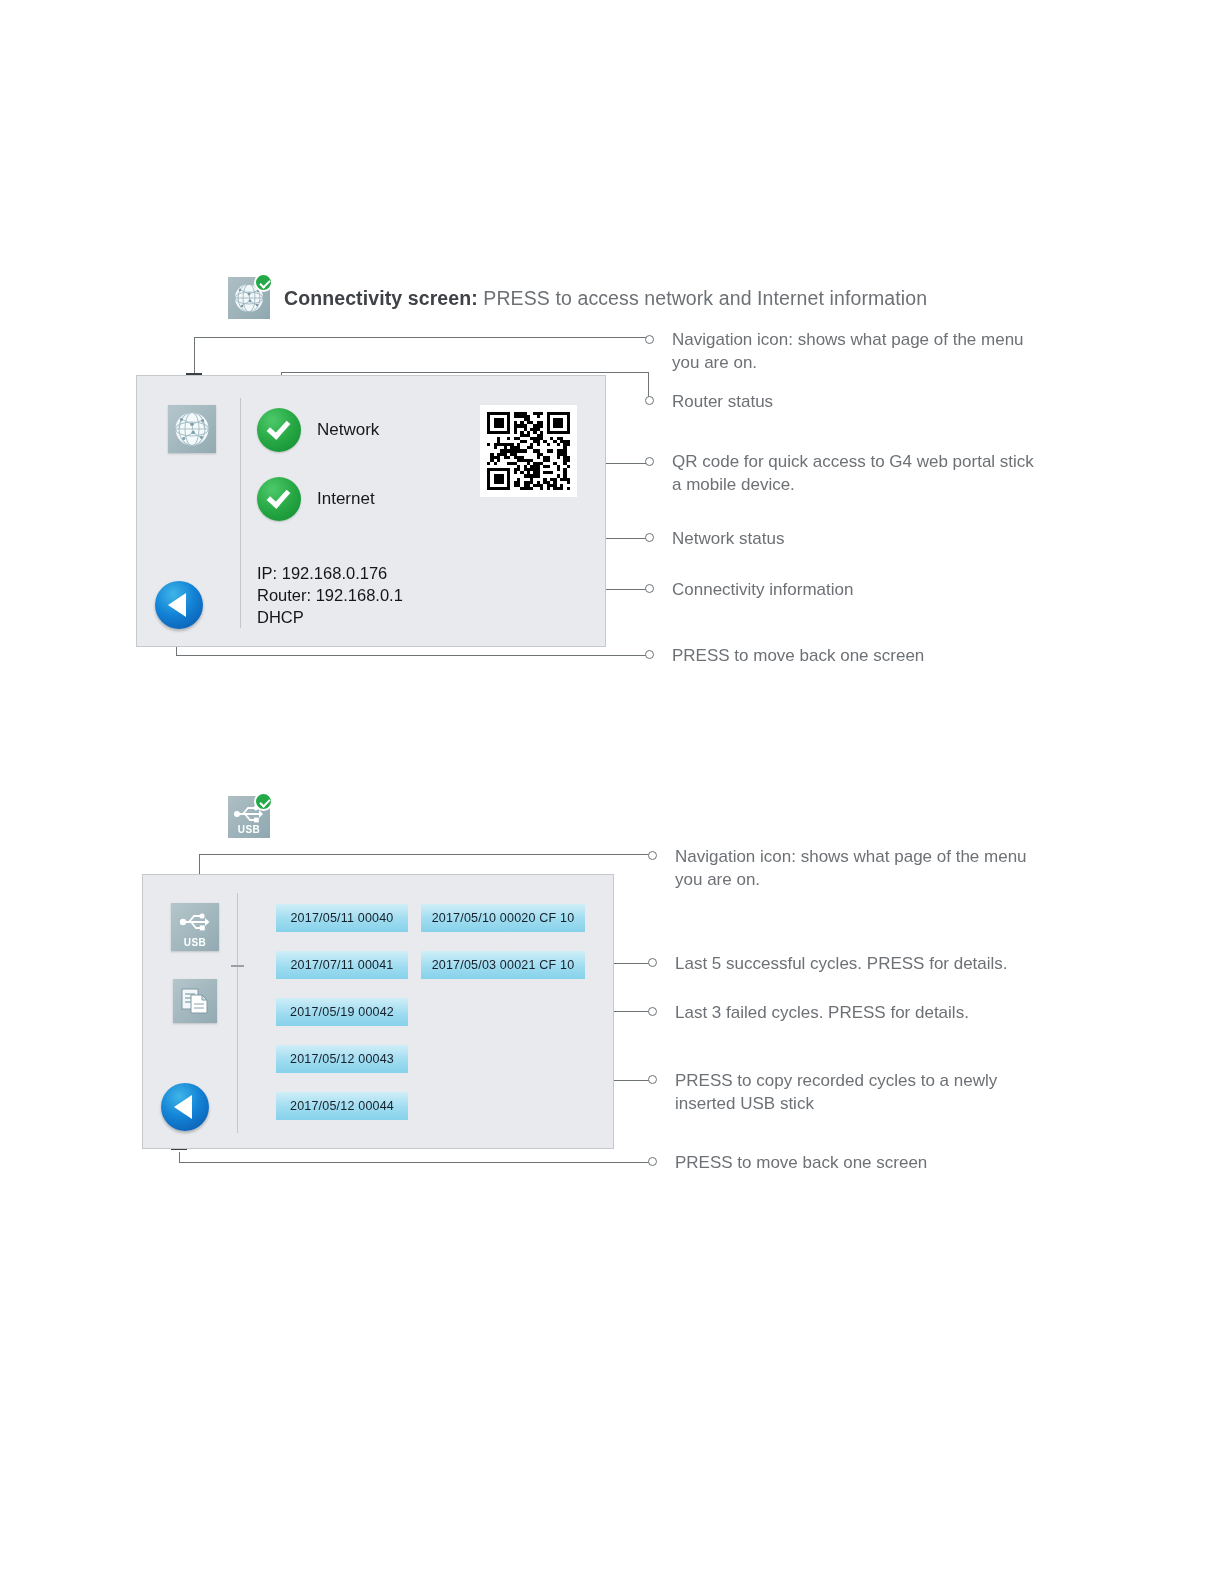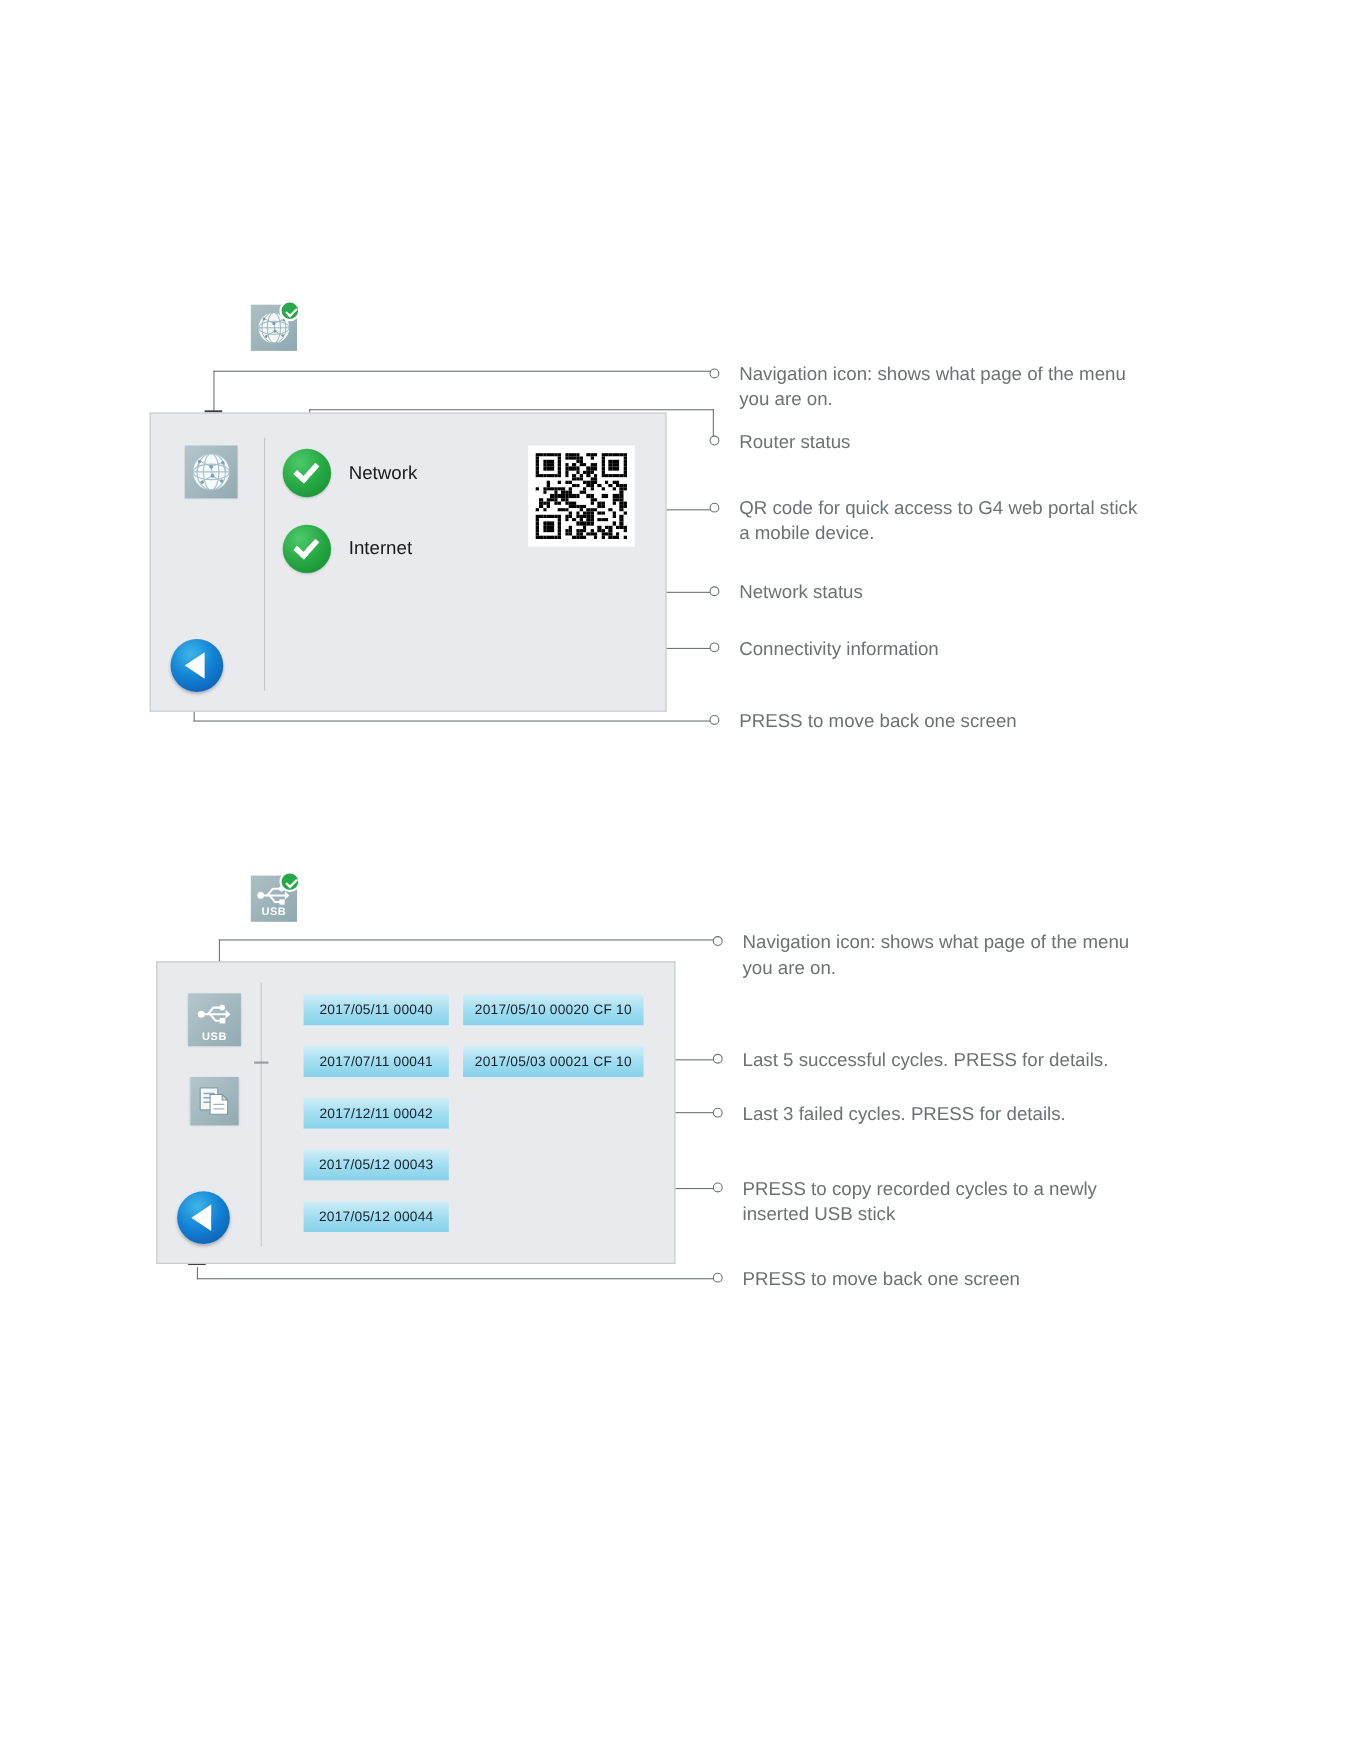--- a/index.html
+++ b/index.html
@@ -136,20 +136,21 @@
         <circle cx="17" cy="13" r="1.4"></circle>
           <circle cx="18" cy="20" r="1.4"></circle>
         <circle cx="8" cy="9" r="1.2"></circle>
           <circle cx="26" cy="10" r="1.2"></circle>
         <circle cx="10" cy="25" r="1.2"></circle>
           <circle cx="25" cy="24" r="1.2"></circle>
       </g>
     </svg>
     <span class="badge"></span>
   </div>
+  <div class="head-text"><b>Connectivity screen:</b><span> PRESS to access network and Internet information</span></div>
 </div>
 
 <div class="lead lead-v abs" style="left:194px;top:337px;height:38px;"></div>
 <div class="lead lead-h abs" style="left:194px;top:337px;width:455px;"></div>
 <div class="tick tick-h abs" style="left:186px;top:373px;width:16px;"></div>
 
 <div class="lead lead-v abs" style="left:281px;top:372px;height:26px;"></div>
 <div class="lead lead-h abs" style="left:281px;top:372px;width:368px;"></div>
 <div class="lead lead-v abs" style="left:648px;top:372px;height:28px;"></div>
 <div class="tick tick-h abs" style="left:273px;top:396px;width:16px;"></div>
@@ -825,20 +826,21 @@
         <i style="background: rgb(0, 0, 0);"></i>
         <i style="background: rgb(255, 255, 255);"></i>
         <i style="background: rgb(0, 0, 0);"></i>
         <i style="background: rgb(0, 0, 0);"></i>
         <i style="background: rgb(0, 0, 0);"></i>
         <i style="background: rgb(255, 255, 255);"></i>
         <i style="background: rgb(0, 0, 0);"></i>
       </div>
   </div>
 
+  <div class="conn-info" style="left:120px;top:187px;"><span>IP: 192.168.0.176</span><br><span>Router: 192.168.0.1</span><br><span>DHCP</span></div>
 
   <div class="back-btn" style="left:18px;top:205px;"></div>
 </div>
 
 <span class="bullet abs" style="left:645px;top:335px;"></span>
 <div class="callout" style="left:672px;top:329px;width:420px;">Navigation icon: shows what page of the menu
 you are on.</div>
 
 <span class="bullet abs" style="left:645px;top:396px;"></span>
 <div class="callout" style="left:672px;top:391px;width:420px;">Router status</div>
@@ -929,21 +931,21 @@
           <line x1="15" y1="19" x2="25" y2="19"></line>
           <line x1="15" y1="23" x2="25" y2="23"></line>
         </g>
     </svg>
   </div>
 
   <div class="back-btn" style="left:18px;top:208px;"></div>
 
   <div class="chip" style="left:133px;top:29px;width:132px;">2017/05/11 00040</div>
   <div class="chip" style="left:133px;top:76px;width:132px;">2017/07/11 00041</div>
-  <div class="chip" style="left:133px;top:123px;width:132px;">2017/12/11 00042</div>
+  <div class="chip" style="left:133px;top:123px;width:132px;">2017/05/19 00042</div>
   <div class="chip" style="left:133px;top:170px;width:132px;">2017/05/12 00043</div>
   <div class="chip" style="left:133px;top:217px;width:132px;">2017/05/12 00044</div>
 
   <div class="chip" style="left:278px;top:29px;width:164px;">2017/05/10 00020 CF 10</div>
   <div class="chip" style="left:278px;top:76px;width:164px;">2017/05/03 00021 CF 10</div>
 </div>
 
 <span class="bullet abs" style="left:648px;top:851px;"></span>
 <div class="callout" style="left:675px;top:846px;width:420px;">Navigation icon: shows what page of the menu
 you are on.</div>

